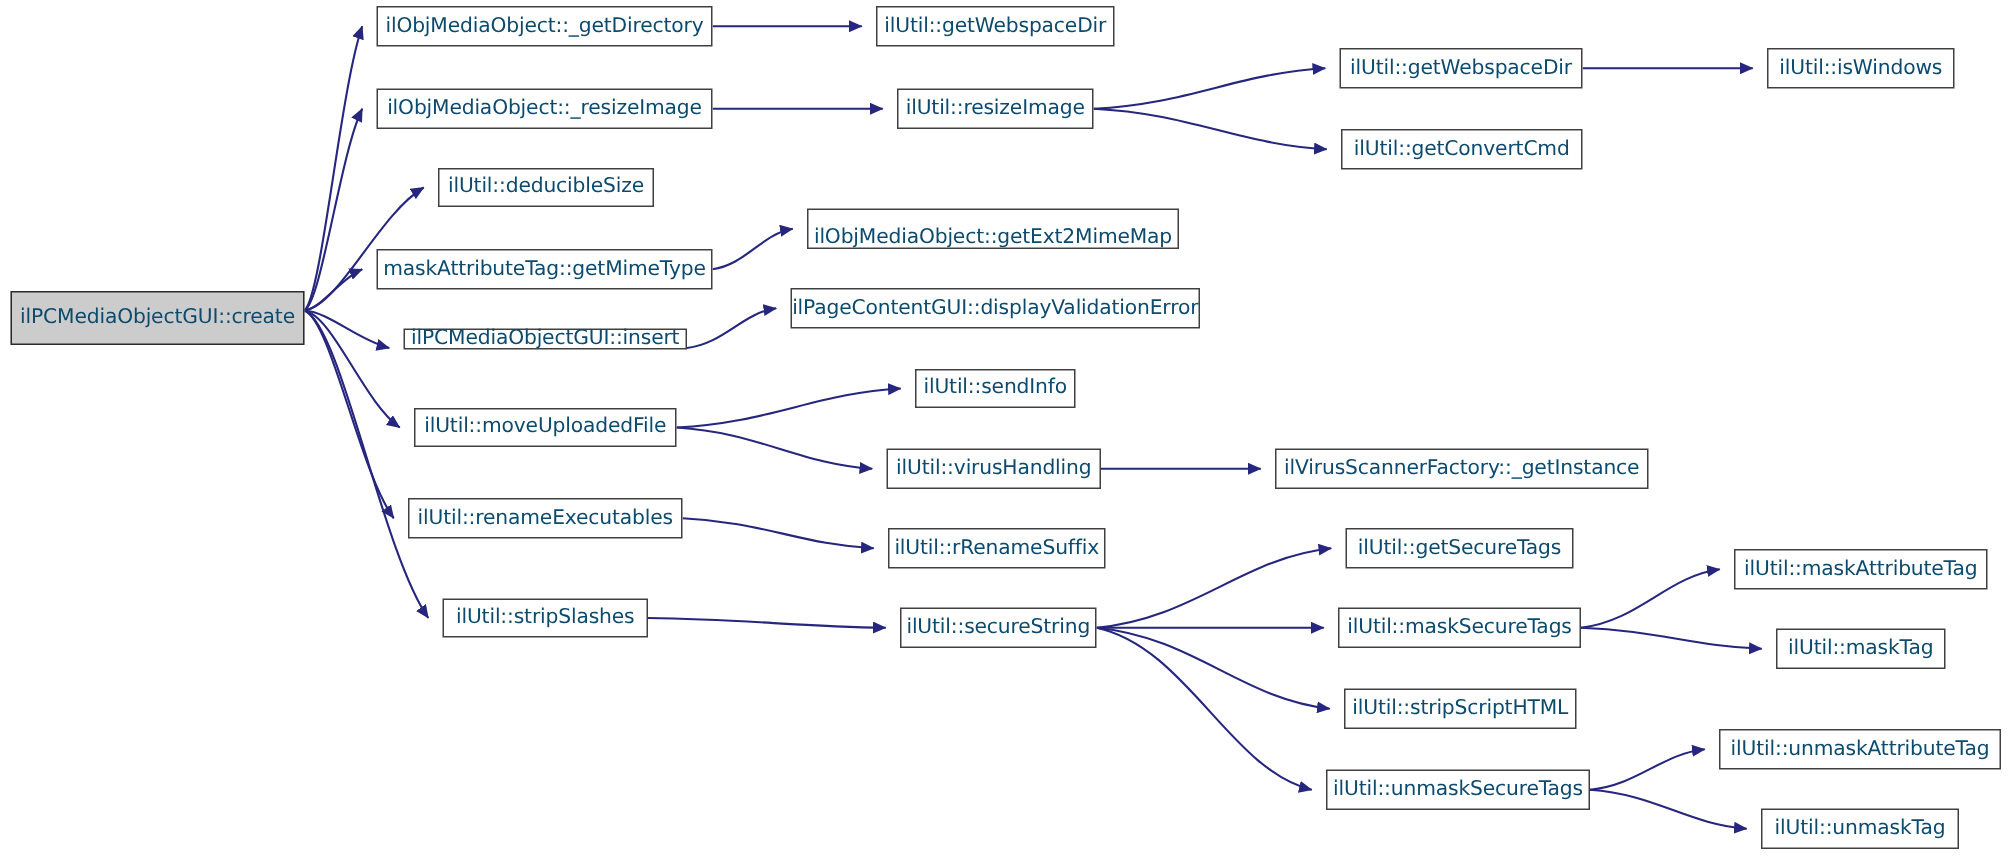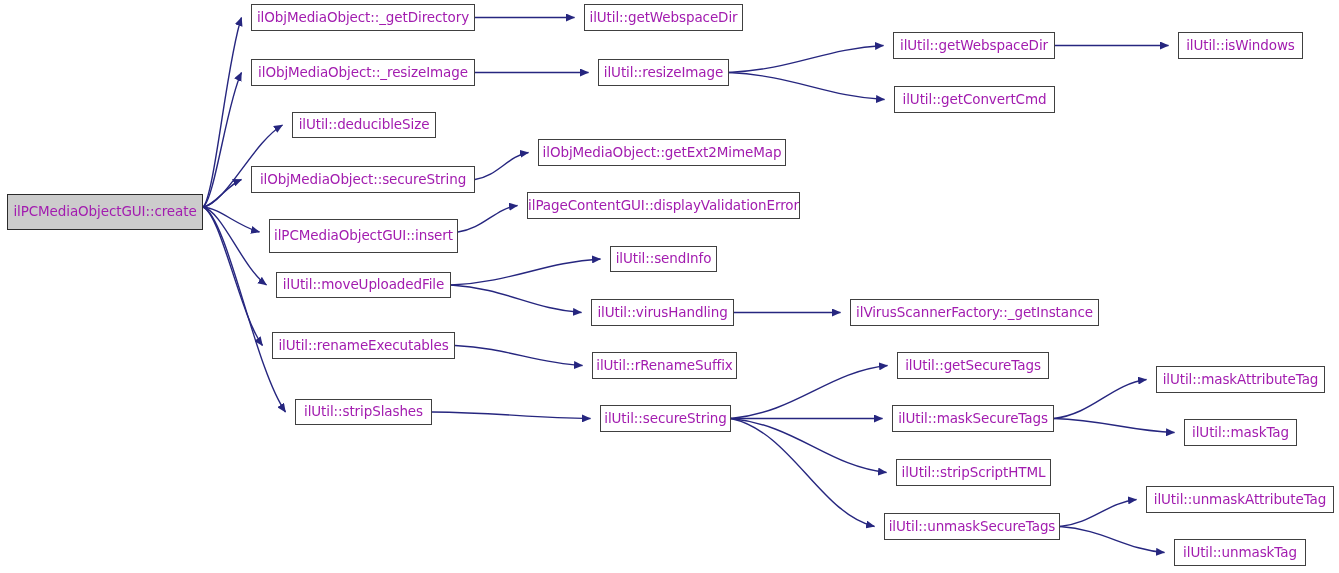--- a/index.html
+++ b/index.html
@@ -26,21 +26,21 @@
   }
   .gnode {
     position: absolute;
     box-sizing: border-box;
     background: #ffffff;
     border: 1px solid #404040;
     display: flex;
     align-items: center;
     justify-content: center;
     white-space: nowrap;
-    color: #a21caf;
+    color: #0c4a6e;
     font-size: 13.5px;
     letter-spacing: -0.1px;
     line-height: 1;
     z-index: 2;
   }
   .gnode.root {
     background: #cccccc;
     border: 1px solid #2b2b2b;
   }
   .gnode .lbl {
@@ -92,41 +92,41 @@
     <div class="gnode" style="left: 251px; top: 4px; width: 224px; height: 27px;">
       <span class="lbl">ilObjMediaObject::_getDirectory</span>
     </div>
     <div class="gnode" style="left: 251px; top: 59px; width: 224px; height: 27px;">
       <span class="lbl">ilObjMediaObject::_resizeImage</span>
     </div>
     <div class="gnode" style="left: 292px; top: 112px; width: 144px; height: 26px;">
       <span class="lbl">ilUtil::deducibleSize</span>
     </div>
     <div class="gnode" style="left: 251px; top: 166px; width: 224px; height: 27px;">
-      <span class="lbl">ilObjMediaObject::secureString</span>
+      <span class="lbl">maskAttributeTag::getMimeType</span>
     </div>
-    <div class="gnode" style="left: 269px; top: 219px; width: 189px; height: 34px;">
+    <div class="gnode" style="left: 269px; top: 219px; width: 189px; height: 14px;">
       <span class="lbl">ilPCMediaObjectGUI::insert</span>
     </div>
     <div class="gnode" style="left: 276px; top: 272px; width: 175px; height: 26px;">
       <span class="lbl">ilUtil::moveUploadedFile</span>
     </div>
     <div class="gnode" style="left: 272px; top: 332px; width: 183px; height: 27px;">
       <span class="lbl">ilUtil::renameExecutables</span>
     </div>
     <div class="gnode" style="left: 295px; top: 399px; width: 137px; height: 26px;">
       <span class="lbl">ilUtil::stripSlashes</span>
     </div>
     <div class="gnode" style="left: 584px; top: 4px; width: 159px; height: 27px;">
       <span class="lbl">ilUtil::getWebspaceDir</span>
     </div>
     <div class="gnode" style="left: 598px; top: 59px; width: 131px; height: 27px;">
       <span class="lbl">ilUtil::resizeImage</span>
     </div>
-    <div class="gnode" style="left: 538px; top: 139px; width: 248px; height: 27px;">
+    <div class="gnode" style="left: 538px; top: 139px; width: 248px; height: 27px; align-items: flex-end;">
       <span class="lbl">ilObjMediaObject::getExt2MimeMap</span>
     </div>
     <div class="gnode" style="left: 527px; top: 192px; width: 273px; height: 27px;">
       <span class="lbl">ilPageContentGUI::displayValidationError</span>
     </div>
     <div class="gnode" style="left: 610px; top: 246px; width: 107px; height: 26px;">
       <span class="lbl">ilUtil::sendInfo</span>
     </div>
     <div class="gnode" style="left: 591px; top: 299px; width: 143px; height: 27px;">
       <span class="lbl">ilUtil::virusHandling</span>

